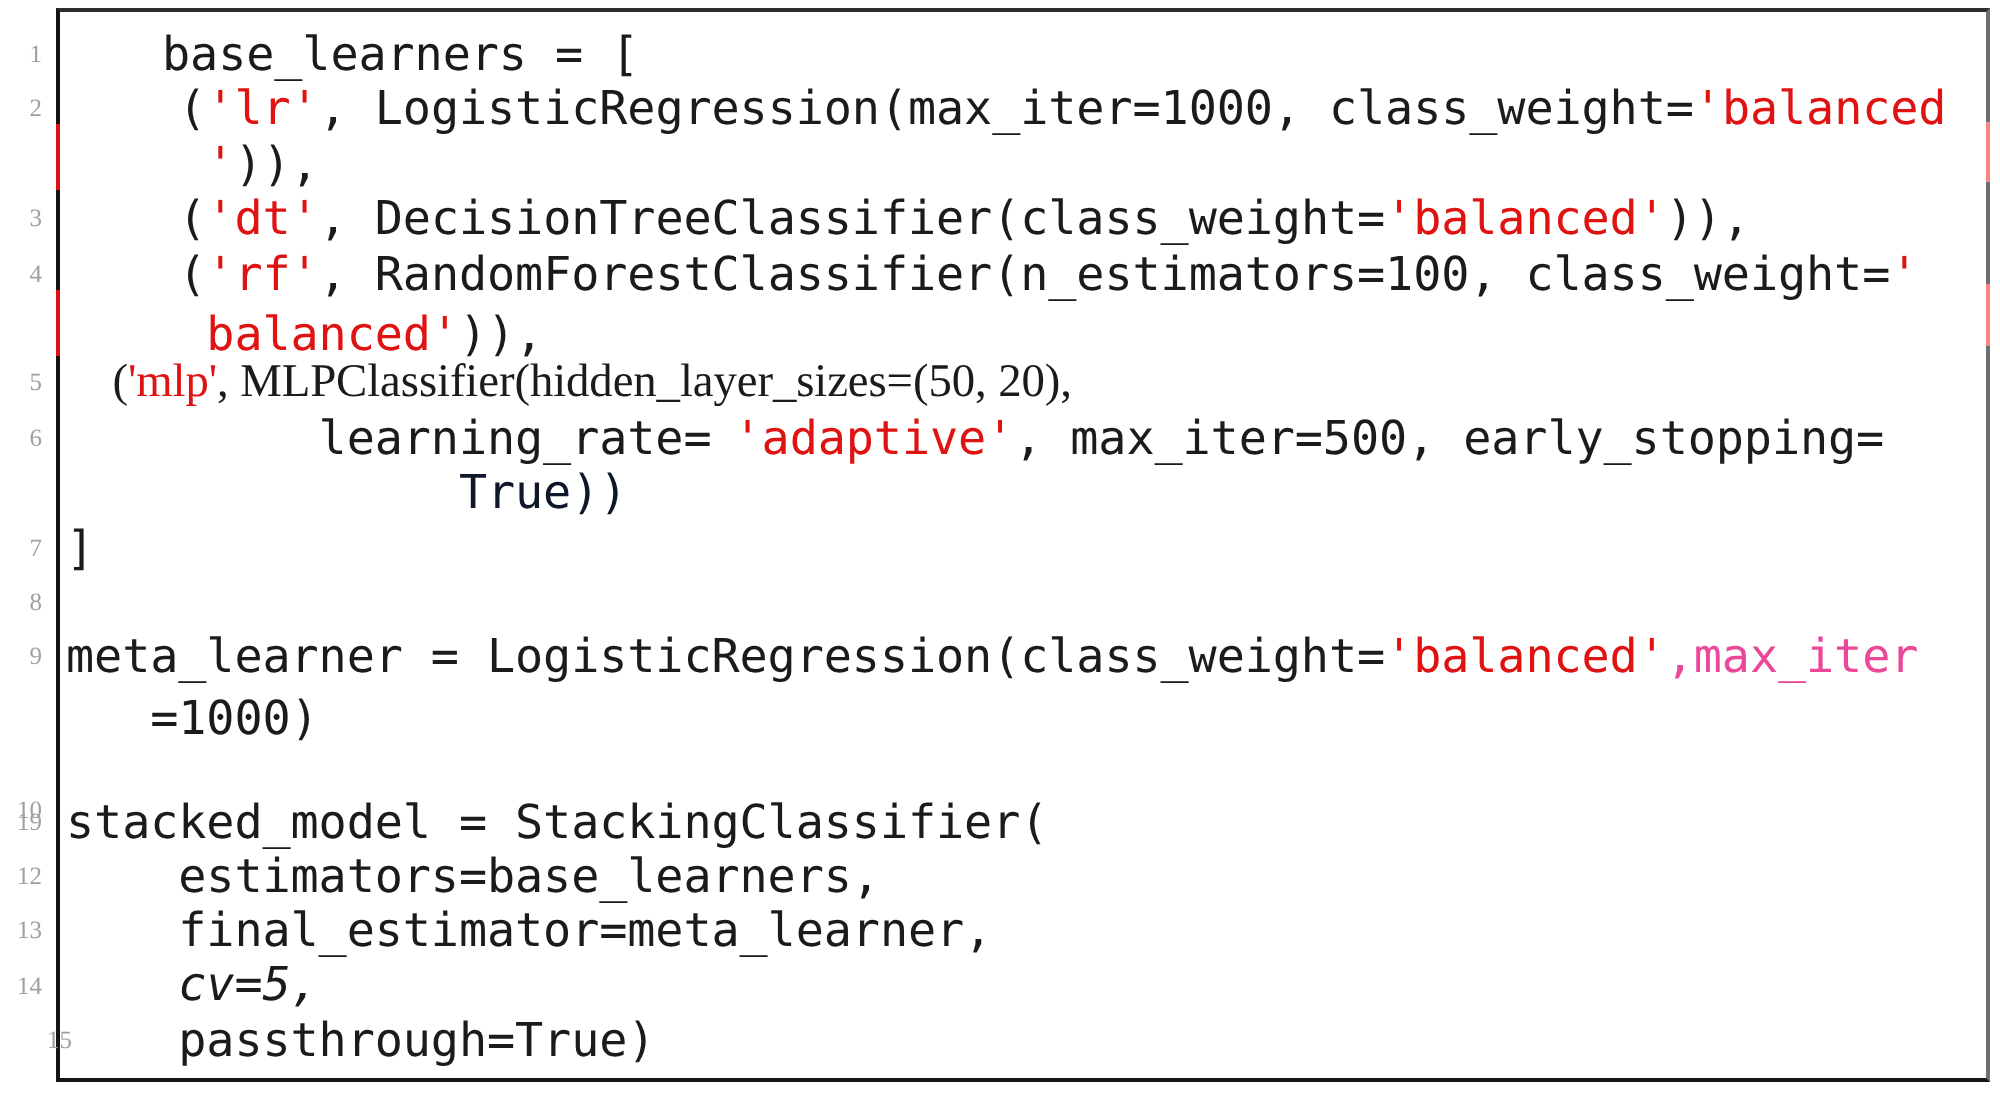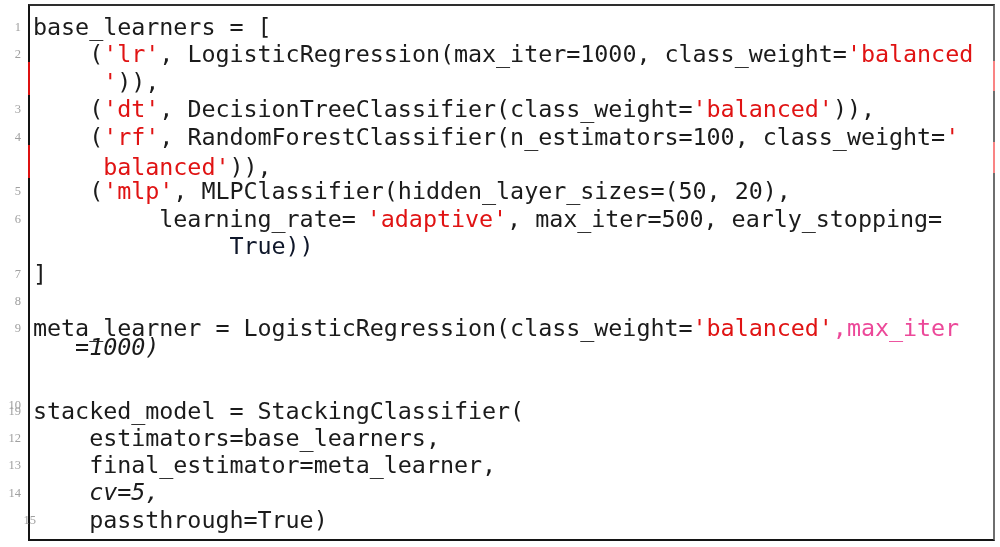--- a/index.html
+++ b/index.html
@@ -45,33 +45,33 @@
     <div class="gutter-num" style="top: 294px; color: rgb(160, 160, 160);">8</div>
     <div class="gutter-num" style="top: 321.4px; color: rgb(160, 160, 160);">9</div>
     <div class="gutter-num" style="top: 398px; color: rgb(160, 160, 160);">10</div>
     <div class="gutter-num" style="top: 403.6px; color: rgb(160, 160, 160);">19</div>
     <div class="gutter-num" style="top: 431px; color: rgb(160, 160, 160);">12</div>
     <div class="gutter-num" style="top: 458.4px; color: rgb(160, 160, 160);">13</div>
     <div class="gutter-num" style="top: 485.8px; color: rgb(160, 160, 160);">14</div>
     <div class="gutter-num" style="top: 513.2px; color: rgb(160, 160, 160); margin-left: 15px;">15</div>
   </div>
 <div id="code">
-    <div class="code-row" style="top: 14px;"><span class="tok-code" style="color: rgb(27, 27, 27);">base_learners = [</span></div>
+    <div class="code-row" style="top: 14px;"><span class="tok-code" style="color: rgb(27, 27, 27); margin-left: 48px;">base_learners = [</span></div>
     <div class="code-row" style="top: 41.4px;"><span class="tok-code" style="color: rgb(27, 27, 27);">    (</span><span class="tok-str" style="color: rgb(224, 19, 19);">'lr'</span><span class="tok-code" style="color: rgb(27, 27, 27);">, LogisticRegression(max_iter=1000, class_weight=</span><span class="tok-str" style="color: rgb(224, 19, 19);">'balanced</span></div>
     <div class="code-row" style="top: 68.8px;"><span class="tok-code" style="color: rgb(27, 27, 27);">     </span><span class="tok-str" style="color: rgb(224, 19, 19);">'</span><span class="tok-code" style="color: rgb(27, 27, 27);">)),</span></div>
     <div class="code-row" style="top: 96.2px;"><span class="tok-code" style="color: rgb(27, 27, 27);">    (</span><span class="tok-str" style="color: rgb(224, 19, 19);">'dt'</span><span class="tok-code" style="color: rgb(27, 27, 27);">, DecisionTreeClassifier(class_weight=</span><span class="tok-str" style="color: rgb(224, 19, 19);">'balanced'</span><span class="tok-code" style="color: rgb(27, 27, 27);">)),</span></div>
     <div class="code-row" style="top: 123.6px;"><span class="tok-code" style="color: rgb(27, 27, 27);">    (</span><span class="tok-str" style="color: rgb(224, 19, 19);">'rf'</span><span class="tok-code" style="color: rgb(27, 27, 27);">, RandomForestClassifier(n_estimators=100, class_weight=</span><span class="tok-str" style="color: rgb(224, 19, 19);">'</span></div>
     <div class="code-row" style="top: 154px;"><span class="tok-code" style="color: rgb(27, 27, 27);">     </span><span class="tok-str" style="color: rgb(224, 19, 19);">balanced'</span><span class="tok-code" style="color: rgb(27, 27, 27);">)),</span></div>
-    <div class="code-row" style="top: 178.4px;"><span class="tok-code" style="color: rgb(27, 27, 27);">    (</span><span class="tok-str" style="color: rgb(224, 19, 19);">'mlp'</span><span class="tok-code" style="color: rgb(27, 27, 27);">, MLPClassifier(hidden_layer_sizes=(50, 20),</span></div>
+    <div class="code-row" style="top: 178.4px; font-family: Liberation Serif, serif;"><span class="tok-code" style="color: rgb(27, 27, 27);">    (</span><span class="tok-str" style="color: rgb(224, 19, 19);">'mlp'</span><span class="tok-code" style="color: rgb(27, 27, 27);">, MLPClassifier(hidden_layer_sizes=(50, 20),</span></div>
     <div class="code-row" style="top: 205.8px;"><span class="tok-code" style="color: rgb(27, 27, 27);">         learning_rate=</span><span class="tok-str" style="color: rgb(224, 19, 19); margin-left: 11px;">'adaptive'</span><span class="tok-code" style="color: rgb(27, 27, 27);">, max_iter=500, early_stopping=</span></div>
     <div class="code-row" style="top: 233.2px;"><span class="tok-code" style="color: #0f172a;">              True))</span></div>
     <div class="code-row" style="top: 260.6px;"><span class="tok-code" style="color: rgb(27, 27, 27);">]</span></div>
     <div class="code-row" style="top: 288px;"></div>
     <div class="code-row" style="top: 315.4px;"><span class="tok-code" style="color: rgb(27, 27, 27);">meta_learner = LogisticRegression(class_weight=</span><span class="tok-str" style="color: rgb(224, 19, 19);">'balanced'</span><span class="tok-code" style="color: #ec4899;">,max_iter</span></div>
-    <div class="code-row" style="top: 334px; font-style: italic;"><span class="tok-code" style="color: rgb(27, 27, 27);">   =1000)</span></div>
+    <div class="code-row" style="top: 346px;"><span class="tok-code" style="color: rgb(27, 27, 27);">   =1000)</span></div>
     <div class="code-row" style="top: 370.2px;"></div>
     <div class="code-row" style="top: 397.6px;"><span class="tok-code" style="color: rgb(27, 27, 27); margin-top: 39px;">stacked_model = StackingClassifier(</span></div>
     <div class="code-row" style="top: 425px;"><span class="tok-code" style="color: rgb(27, 27, 27); text-align: center;">    estimators=base_learners,</span></div>
     <div class="code-row" style="top: 452.4px;"><span class="tok-code" style="color: rgb(27, 27, 27);">    final_estimator=meta_learner,</span></div>
     <div class="code-row" style="top: 479px; font-style: italic;"><span class="tok-code" style="color: rgb(27, 27, 27);">    cv=5,</span></div>
     <div class="code-row" style="top: 507.2px;"><span class="tok-code" style="color: rgb(27, 27, 27);">    passthrough=True)</span></div>
   </div>
 <div id="markers">
     <div class="break-marker left" style="top: 62px; height: 33px; background: rgb(221, 17, 17);"></div>
     <div class="break-marker left" style="top: 145px; height: 33px; background: rgb(221, 17, 17);"></div>

